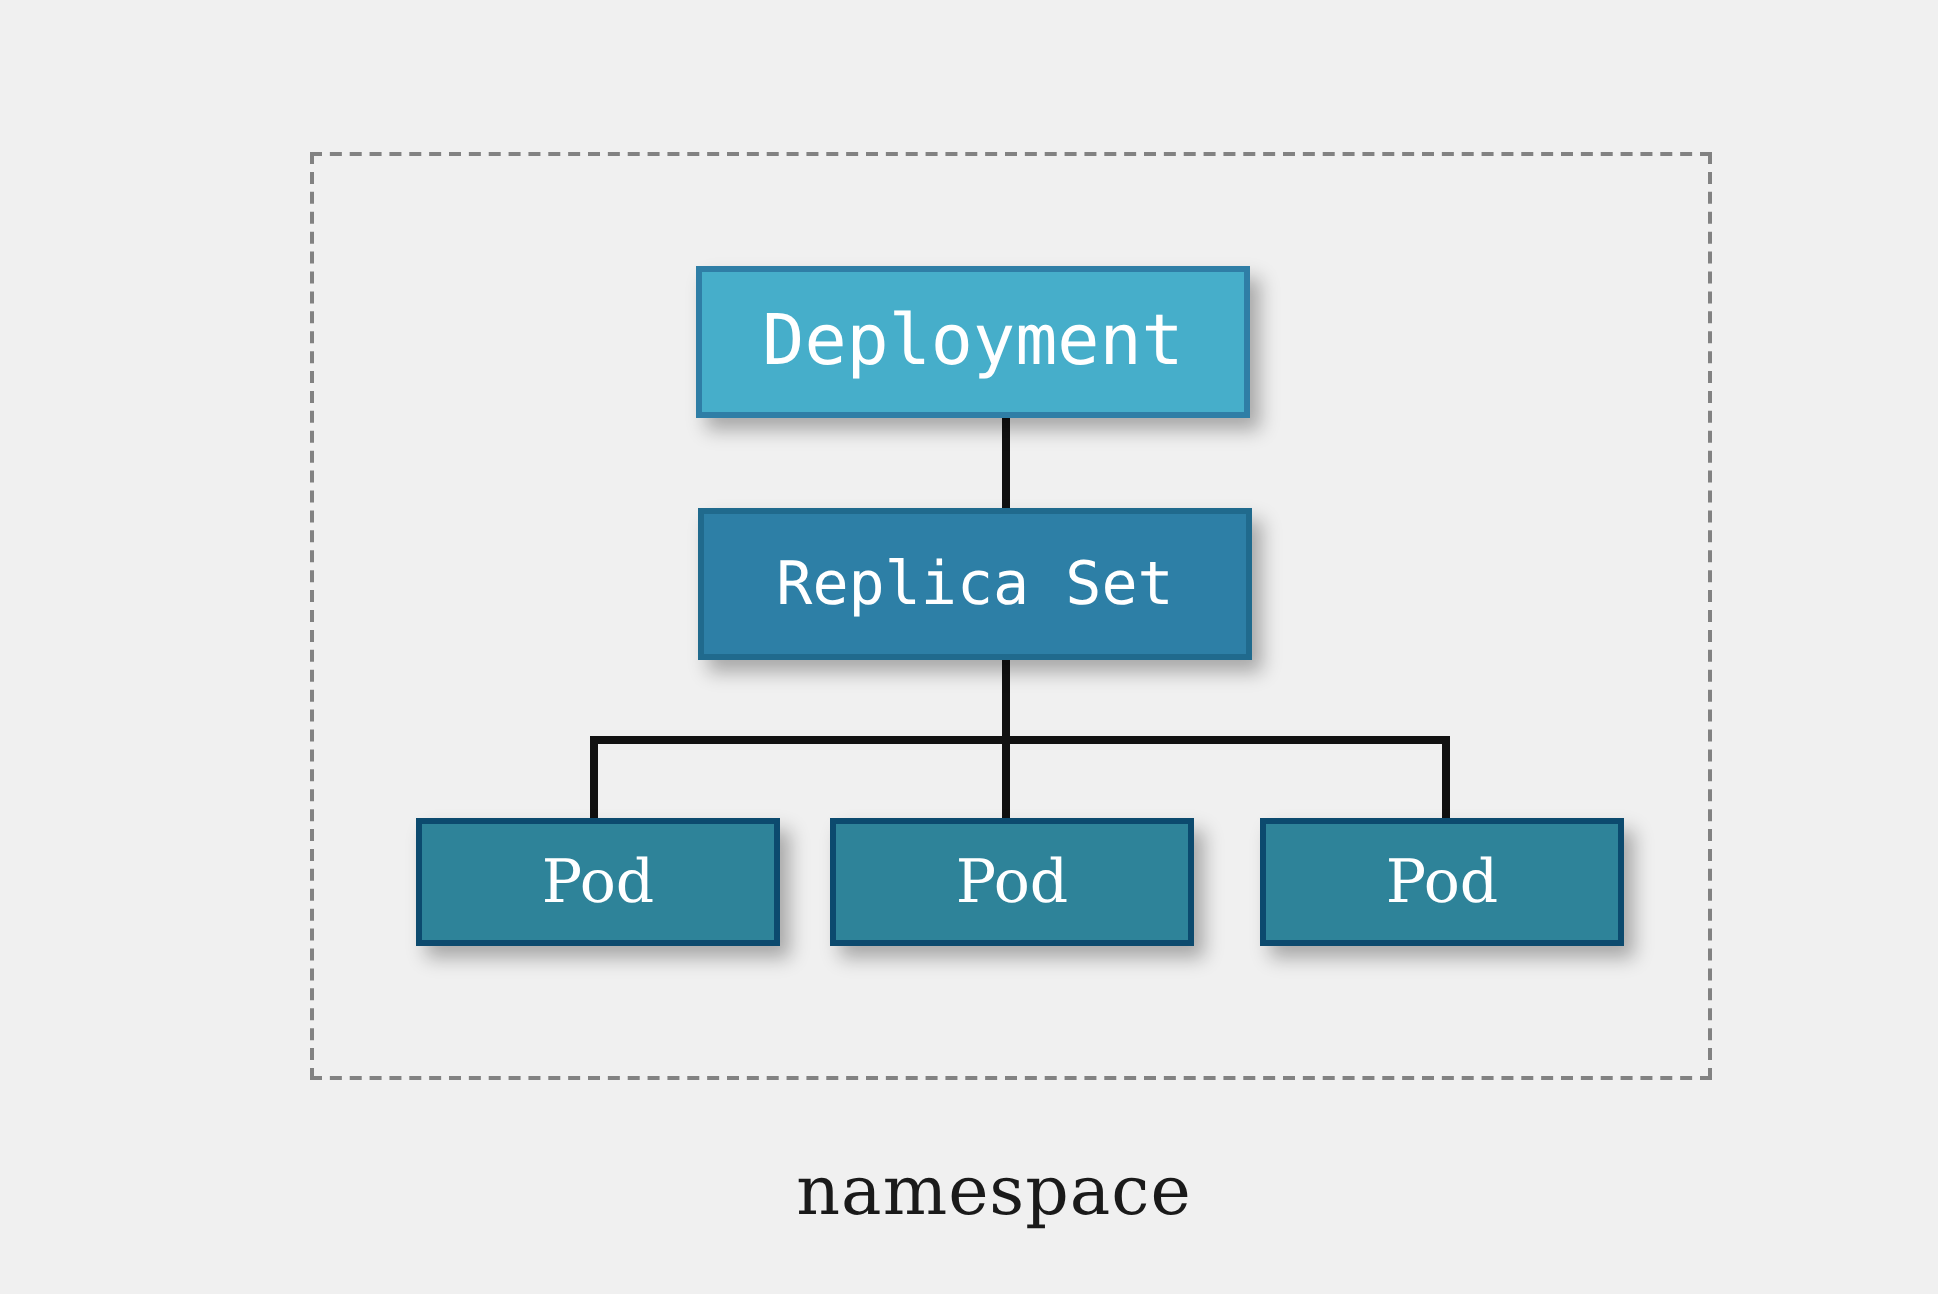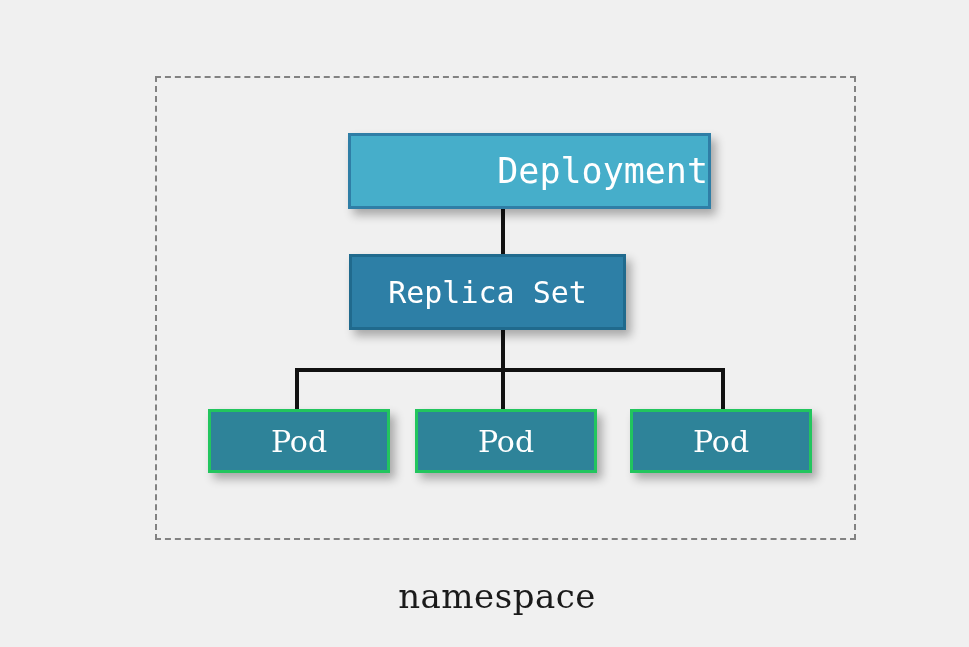--- a/index.html
+++ b/index.html
@@ -52,47 +52,46 @@
     color: #ffffff;
     text-align: center;
     white-space: nowrap;
     box-shadow: 5px 6px 9px rgba(0, 0, 0, 0.30);
     z-index: 3;
   }
 
   .node-deployment {
     left: 348px;
     top: 133px;
-    width: 363px;
+    width: 277px;
     height: 76px;
     background: #46aeca;
     border: 3px solid #2f7ea6;
     font-family: "DejaVu Sans Mono", "Liberation Mono", monospace;
     font-size: 35px;
     letter-spacing: 0px;
-    justify-content: flex-end;
   }
 
   .node-replicaset {
     left: 349px;
     top: 254px;
     width: 277px;
     height: 76px;
     background: #2d7fa6;
     border: 3px solid #206a8d;
     font-family: "DejaVu Sans Mono", "Liberation Mono", monospace;
     font-size: 30px;
   }
 
   .node-pod {
     top: 409px;
     width: 182px;
     height: 64px;
     background: #2e8399;
-    border: 3px solid #22c55e;
+    border: 3px solid #0c4a6e;
     font-family: "DejaVu Serif", serif;
     font-size: 30px;
   }
   .pod-1 { left: 208px; }
   .pod-2 { left: 415px; }
   .pod-3 { left: 630px; }
 
   
   .ns-caption {
     position: absolute;

